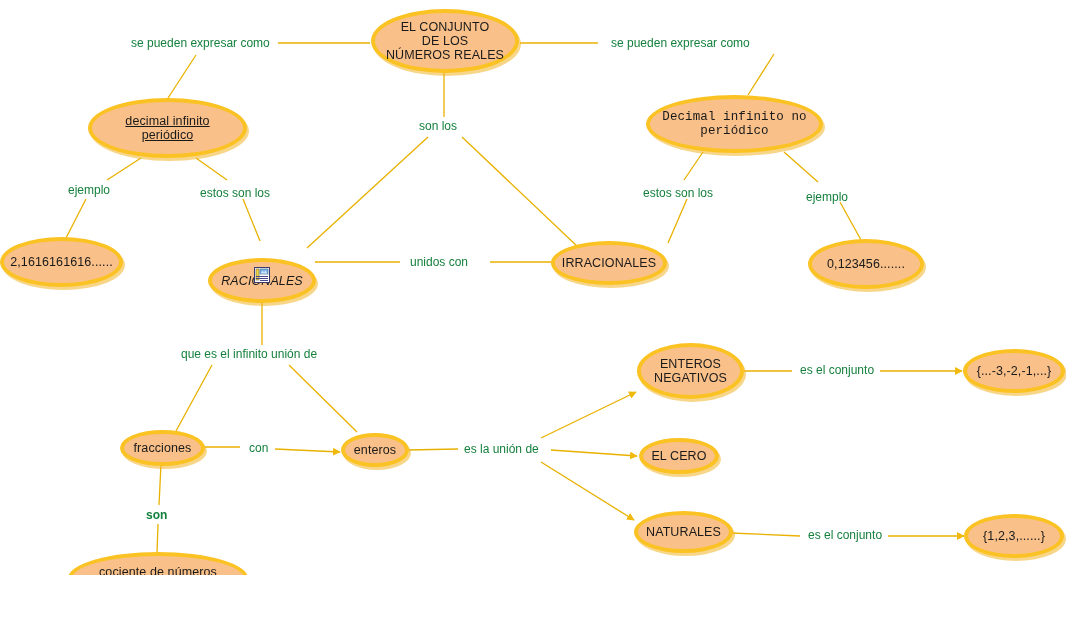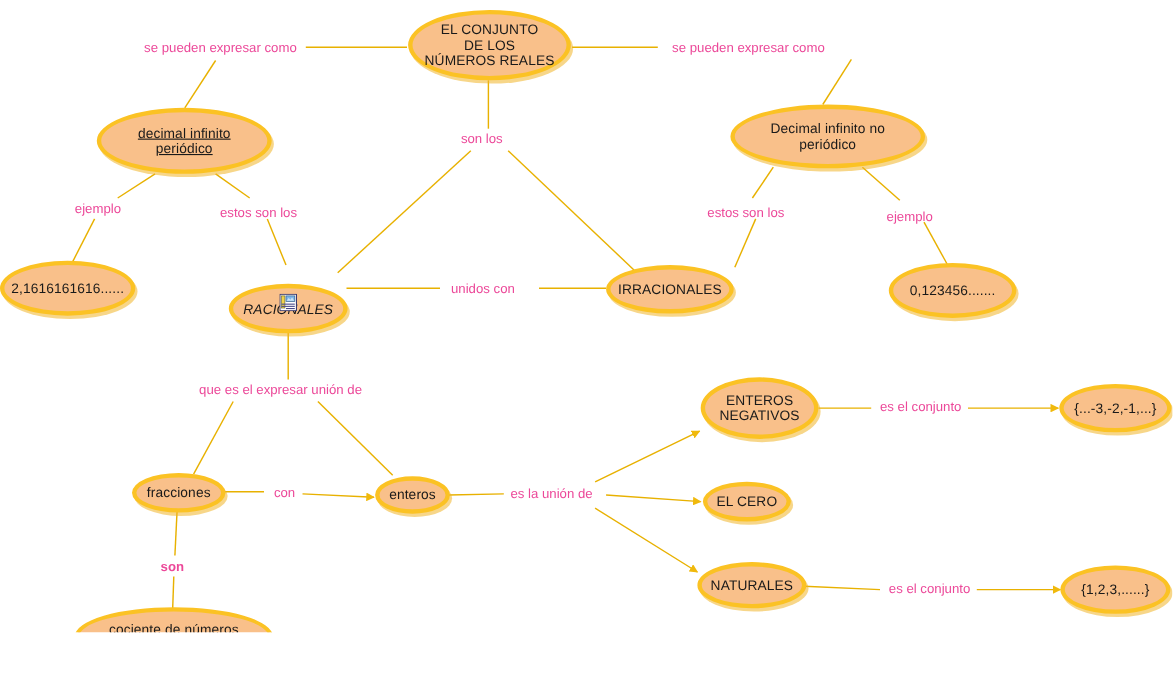--- a/index.html
+++ b/index.html
@@ -46,21 +46,21 @@
     padding: 0 6px;
     white-space: pre-line;
   }
   .node.shadowed {
     box-shadow: 2px 3px 0 0 rgba(240,180,40,0.55);
   }
   .link-label {
     position: absolute;
     font-size: 12px;
     line-height: 14px;
-    color: #ec4899;
+    color: #15803d;
     white-space: nowrap;
     background: transparent;
     z-index: 4;
   }
   .doc-icon {
     position: absolute;
     width: 16px;
     height: 16px;
     z-index: 6;
   }
@@ -130,21 +130,21 @@
   <div class="node shadowed" style="left:371px; top:9px; width:148px; height:64px;">
     <span class="node-label">EL CONJUNTO
 DE LOS
 NÚMEROS REALES</span>
   </div>
 
   <div class="node shadowed" style="left:88px; top:98px; width:159px; height:60px;text-decoration:underline;">
     <span class="node-label">decimal infinito periódico</span>
   </div>
 
-  <div class="node shadowed" style="left:664px; top:95px; width:177px; height:58px;">
+  <div class="node shadowed" style="left:646px; top:95px; width:177px; height:58px;font-family:Liberation Mono, monospace;">
     <span class="node-label">Decimal infinito no periódico</span>
   </div>
 
   <div class="node shadowed" style="left:0px; top:237px; width:123px; height:50px;">
     <span class="node-label">2,1616161616......</span>
   </div>
 
   <div class="node shadowed" style="left:208px; top:258px; width:108px; height:45px;font-style:italic;">
     <span class="node-label">RACIONALES</span>
   </div>
@@ -211,21 +211,21 @@
   <div class="link-label" style="left:68px; top:183px;">ejemplo</div>
 
   <div class="link-label" style="left:200px; top:186px;">estos son los</div>
 
   <div class="link-label" style="left:643px; top:186px;">estos son los</div>
 
   <div class="link-label" style="left:806px; top:190px;">ejemplo</div>
 
   <div class="link-label" style="left:410px; top:255px;">unidos con</div>
 
-  <div class="link-label" style="left:181px; top:347px;">que es el expresar unión de</div>
+  <div class="link-label" style="left:181px; top:347px;">que es el infinito unión de</div>
 
   <div class="link-label" style="left:249px; top:441px;">con</div>
 
   <div class="link-label" style="left:464px; top:442px;">es la unión de</div>
 
   <div class="link-label" style="left:146px; top:508px;font-weight:bold;">son</div>
 
   <div class="link-label" style="left:800px; top:363px;">es el conjunto</div>
 
   <div class="link-label" style="left:808px; top:528px;">es el conjunto</div>

